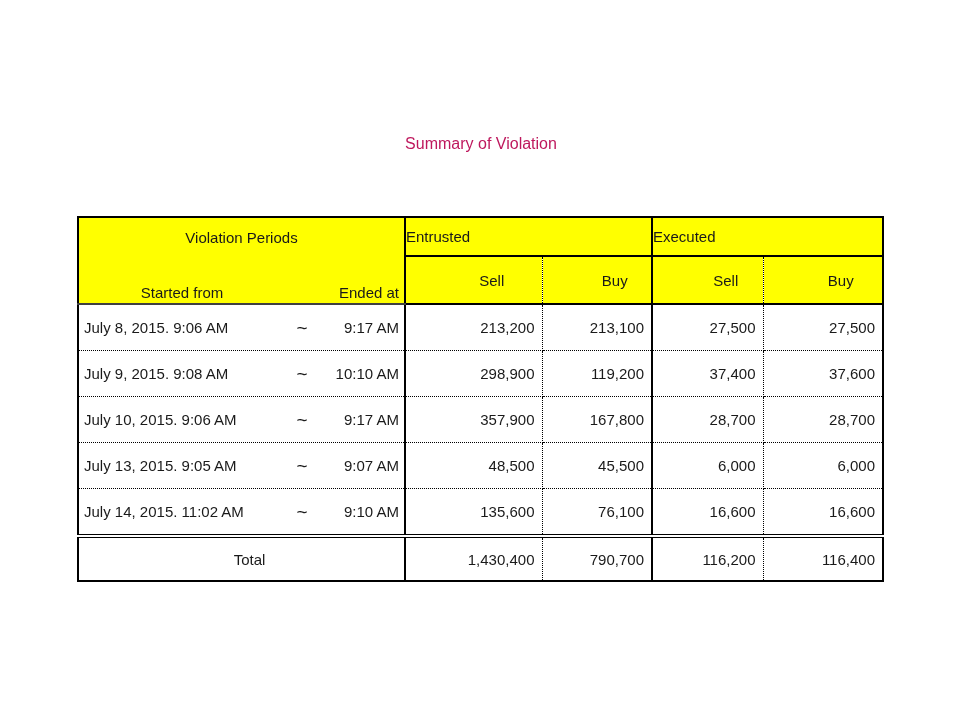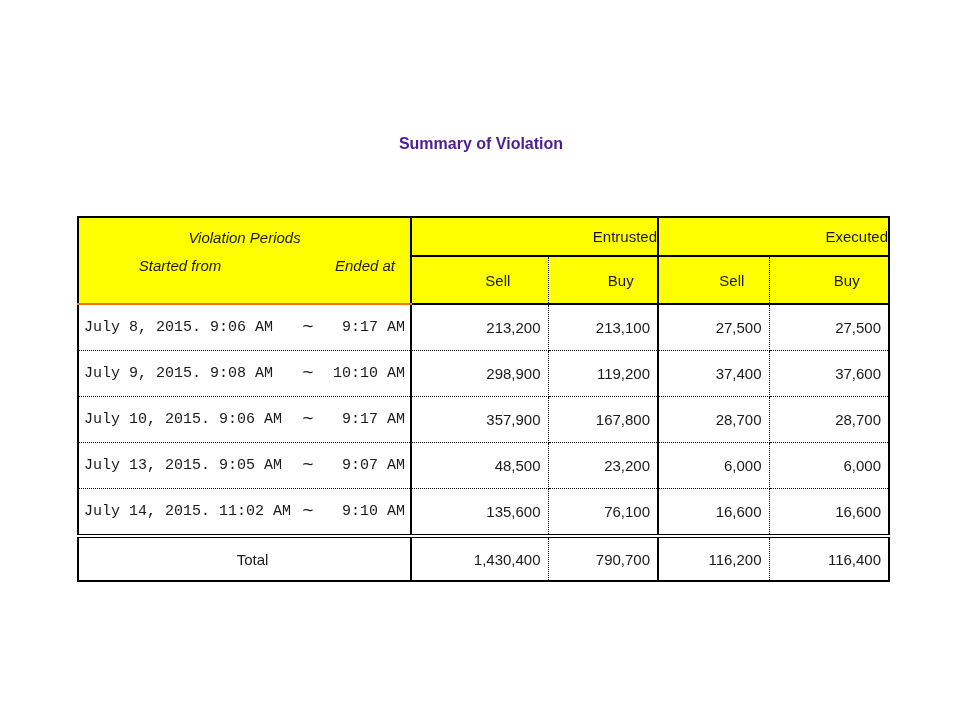--- a/index.html
+++ b/index.html
@@ -3,46 +3,46 @@
 <meta charset="utf-8">
 <style>
   html, body { margin:0; padding:0; }
   body {
     width:960px; height:720px; background:#ffffff; position:relative;
     font-family:"Liberation Sans", sans-serif; overflow:hidden;
   }
   .page { position:absolute; inset:0; background:#ffffff; }
   .title {
     position:absolute; left:77px; top:135px; width:808px;
-    text-align:center; font-weight:bold; font-size:16px; color:#4c1d95;
+    text-align:center; font-weight:normal; font-size:16px; color:#be185d;
   }
   table.violation {
     position:absolute; left:77px; top:216px;
     border-collapse:collapse; table-layout:fixed;
     border:2px solid #000000;
     font-size:15px; color:#1a1a1a;
   }
   th, td { padding:0; font-weight:normal; overflow:hidden; }
   .hdr { background:#ffff00; }
   
   .vr-solid { border-right:2px solid #000000; }
   .vr-dot   { border-right:1px dotted #000000; }
   
-  .group-cell { height:37px; text-align:right; border-bottom:2px solid #000000; vertical-align:middle; }
+  .group-cell { height:37px; text-align:left; border-bottom:2px solid #000000; vertical-align:middle; }
   .sub-cell   { height:46px; text-align:center; border-bottom:2px solid #000000; vertical-align:middle;padding-left:36px; }
-  .vp-cell    { border-bottom:2px solid #f97316; vertical-align:top;font-style:italic; }
+  .vp-cell    { border-bottom:2px solid #404040; vertical-align:top; }
   .vp-top    { height:39px; display:flex; align-items:center; justify-content:center; }
-  .vp-bottom { height:44px; display:flex; align-items:flex-start; padding-right:15px; }
+  .vp-bottom { height:44px; display:flex; align-items:flex-end; padding-right:5px; }
   .vp-started { flex:1; text-align:center; }
   .vp-ended   { width:114px; text-align:right; }
   
   tbody td { height:45px; border-bottom:1px dotted #000000; vertical-align:middle; }
   tr.last-data td { border-bottom:4px double #000000; }
   tr.total-row td { height:42px; border-bottom:none; }
-  .period { display:flex; align-items:center; height:100%; padding:0 5px;font-family:Liberation Mono, monospace; }
+  .period { display:flex; align-items:center; height:100%; padding:0 5px; }
   .p-start { flex:1; text-align:left; white-space:nowrap; }
   .p-tilde { width:34px; text-align:center; font-size:19px; line-height:1; }
   .p-end   { width:80px; text-align:right; white-space:nowrap; }
   .num { text-align:right; padding-right:7px; white-space:nowrap;margin-top:44px; }
   .total-label { text-align:center;padding-left:16px; }
 </style>
 </head>
 <body>
 
 <div class="page">
@@ -118,21 +118,21 @@
       </tr>
       <tr>
         <td class="vr-solid">
           <div class="period">
             <span class="p-start">July 13, 2015. 9:05 AM</span>
             <span class="p-tilde">~</span>
             <span class="p-end">9:07 AM</span>
           </div>
         </td>
         <td class="num vr-dot">48,500</td>
-        <td class="num vr-solid">23,200</td>
+        <td class="num vr-solid">45,500</td>
         <td class="num vr-dot">6,000</td>
         <td class="num">6,000</td>
       </tr>
       <tr class="last-data">
         <td class="vr-solid">
           <div class="period">
             <span class="p-start">July 14, 2015. 11:02 AM</span>
             <span class="p-tilde">~</span>
             <span class="p-end">9:10 AM</span>
           </div>

